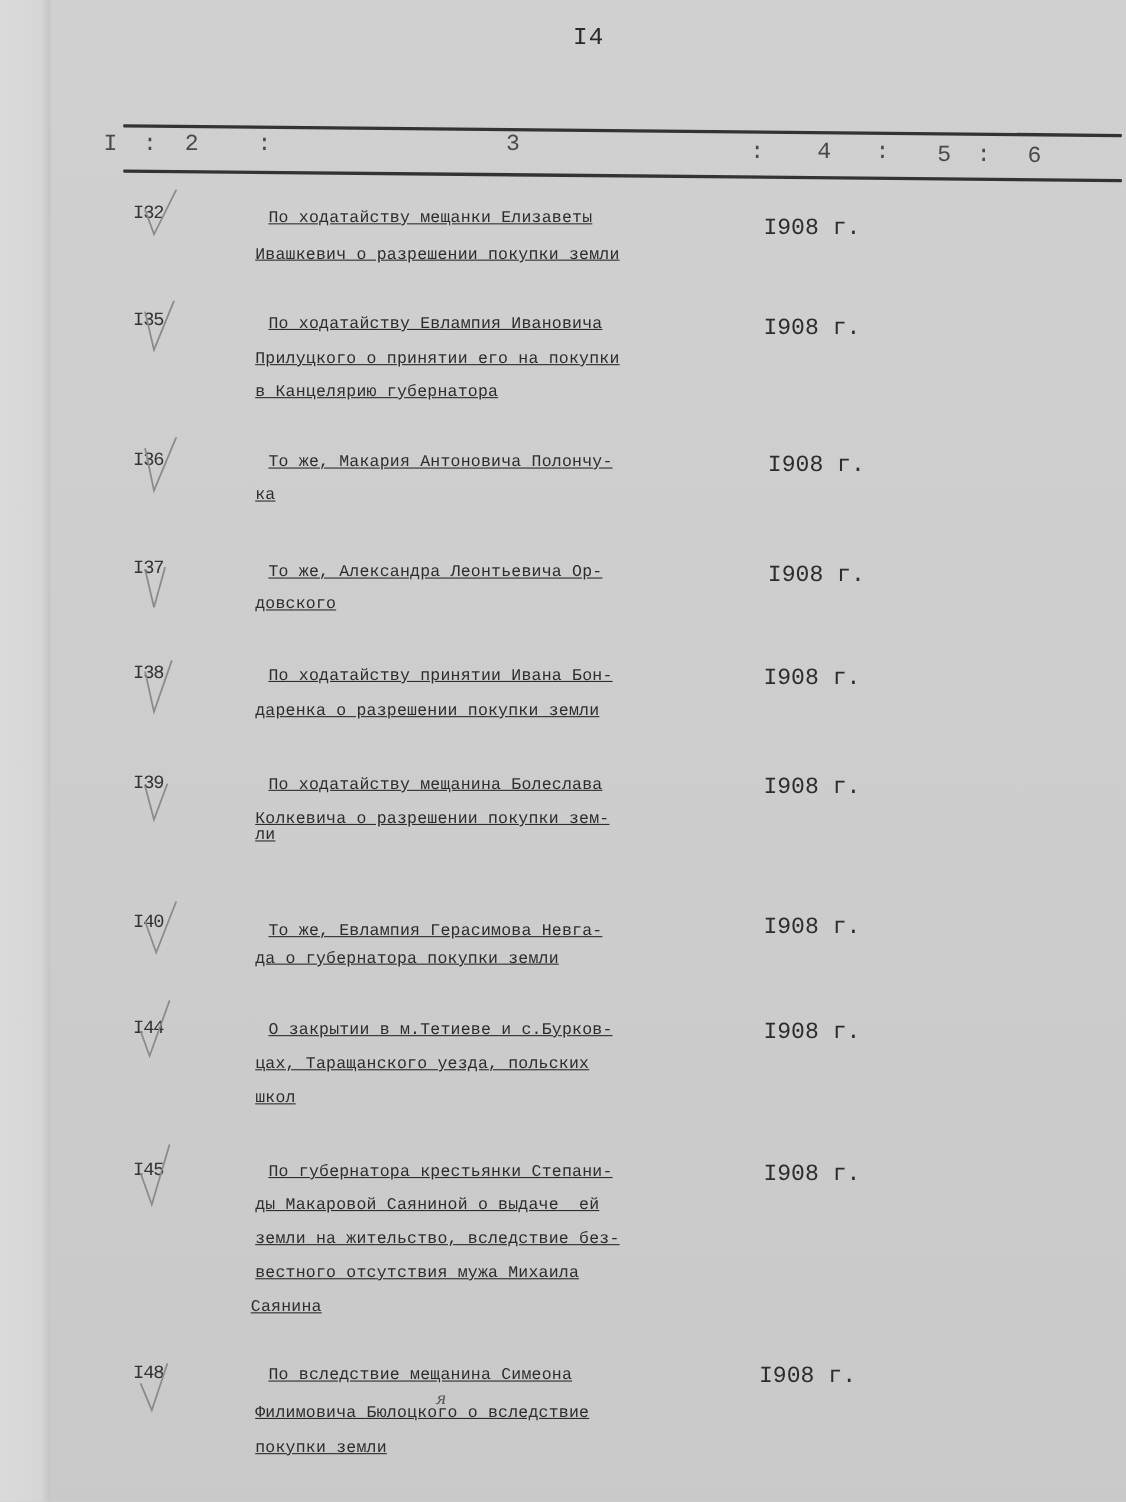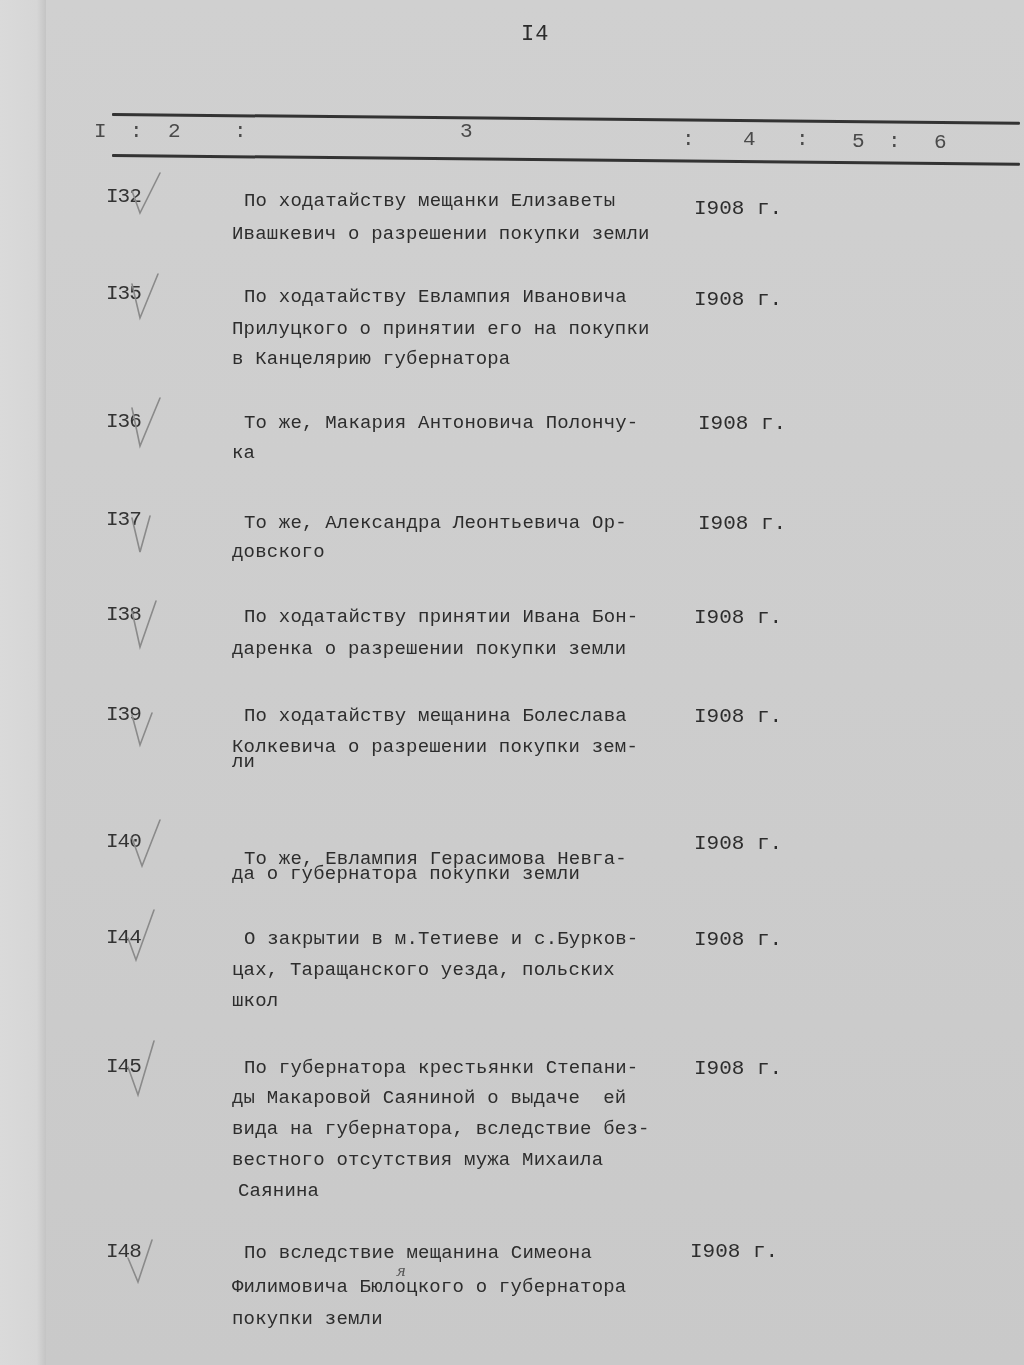--- a/index.html
+++ b/index.html
@@ -25,30 +25,30 @@
     position: absolute; left: 66px; width: 908px; height: 3px;
     background: #333; border-radius: 1px;
   }
   .rule.top { top: 113px; transform: rotate(0.55deg); transform-origin: left center; }
   .rule.bottom { top: 154px; transform: rotate(0.55deg); transform-origin: left center; }
   .colhead {
     position: absolute; top: 120px; font-size: 21px; color: #4a4a4a;
   }
   .row { position: absolute; left: 0; width: 978px; }
   .num {
-    position: absolute; left: 60px; font-size: 21px; color: #333;
+    position: absolute; left: 75px; font-size: 17px; color: #333;
     letter-spacing: -1px;
   }
   .check {
     position: absolute; width: 40px; height: 60px;
   }
   .check svg { width: 40px; height: 60px; }
   .line {
-    position: absolute; left: 232px; font-size: 19px; white-space: pre;
-    color: #2d2d2d; letter-spacing: 0.2px;
+    position: absolute; left: 232px; font-size: 15px; white-space: pre;
+    color: #2d2d2d; letter-spacing: 0.2px; text-decoration: underline;
   }
   .year {
     position: absolute; font-size: 21px; white-space: pre; color: #2d2d2d;
   }
   .correction {
     position: absolute; font-family: "DejaVu Serif", serif; font-style: italic;
     font-size: 15px; color: #555;
   }
 </style>
 </head>
@@ -133,21 +133,21 @@
     <div class="year" style="left:648px;top:2px">I908 г.</div>
     <div class="line" style="left:186px;top:33px">Колкевича о разрешении покупки зем-</div>
     <div class="line" style="left:186px;top:48px">ли</div>
   </div>
 
   <div class="row" style="top:830px">
     <div class="num" style="top:0">I40</div>
     <div class="check" style="left:82px;top:-14px"><svg viewBox="0 0 40 60">
           <path d="M4 22 L14 50 L32 4" fill="none" stroke="#8a8a8a" stroke-width="1.6" stroke-linecap="round"></path>
         </svg></div>
-    <div class="line" style="left:198px;top:18px">То же, Евлампия Герасимова Невга-</div>
+    <div class="line" style="left:198px;top:8px">То же, Евлампия Герасимова Невга-</div>
     <div class="year" style="left:648px;top:2px">I908 г.</div>
     <div class="line" style="left:186px;top:33px">да о губернатора покупки земли</div>
   </div>
 
   <div class="row" style="top:926px">
     <div class="num" style="top:0">I44</div>
     <div class="check" style="left:78px;top:-18px"><svg viewBox="0 0 40 60">
           <path d="M4 30 L12 52 L30 2" fill="none" stroke="#8a8a8a" stroke-width="1.6" stroke-linecap="round"></path>
         </svg></div>
     <div class="line" style="left:198px;top:2px">О закрытии в м.Тетиеве и с.Бурков-</div>
@@ -157,29 +157,29 @@
   </div>
 
   <div class="row" style="top:1055px">
     <div class="num" style="top:0">I45</div>
     <div class="check" style="left:78px;top:-16px"><svg viewBox="0 0 40 60">
           <path d="M4 28 L14 56 L30 2" fill="none" stroke="#8a8a8a" stroke-width="1.6" stroke-linecap="round"></path>
         </svg></div>
     <div class="line" style="left:198px;top:2px">По губернатора крестьянки Степани-</div>
     <div class="year" style="left:648px;top:2px">I908 г.</div>
     <div class="line" style="left:186px;top:32px">ды Макаровой Саяниной о выдаче  ей</div>
-    <div class="line" style="left:186px;top:63px">вида на губернатора, вследствие без-</div>
+    <div class="line" style="left:186px;top:63px">земли на жительство, вследствие без-</div>
     <div class="line" style="left:186px;top:94px">вестного отсутствия мужа Михаила</div>
-    <div class="line" style="left:192px;top:125px">Саянина</div>
+    <div class="line" style="left:182px;top:125px">Саянина</div>
   </div>
 
   <div class="row" style="top:1240px">
     <div class="num" style="top:0">I48</div>
     <div class="check" style="left:78px;top:-4px"><svg viewBox="0 0 40 60">
           <path d="M4 22 L14 46 L28 4" fill="none" stroke="#8a8a8a" stroke-width="1.6" stroke-linecap="round"></path>
         </svg></div>
     <div class="line" style="left:198px;top:2px">По вследствие мещанина Симеона</div>
     <div class="year" style="left:644px;top:0">I908 г.</div>
     <div class="correction" style="left:350px;top:22px">я</div>
-    <div class="line" style="left:186px;top:36px">Филимовича Бюлоцкого о губернатора</div>
+    <div class="line" style="left:186px;top:36px">Филимовича Бюлоцкого о вследствие</div>
     <div class="line" style="left:186px;top:68px">покупки земли</div>
   </div>
 </div>
 
 </body></html>

